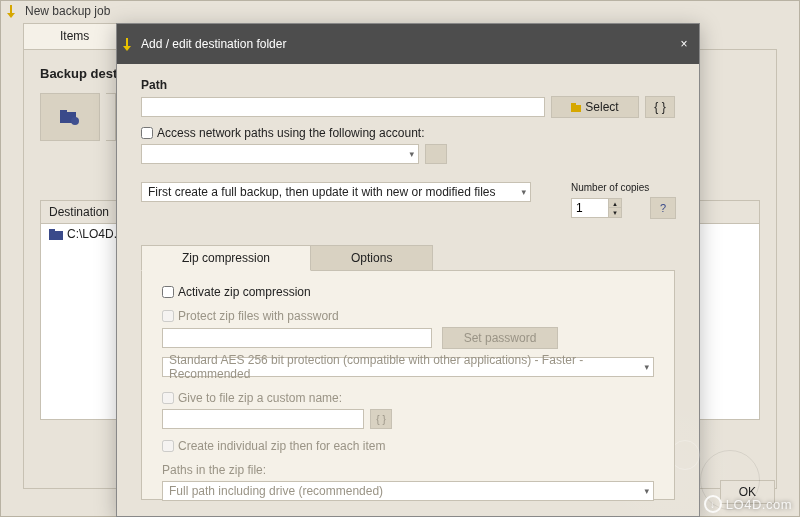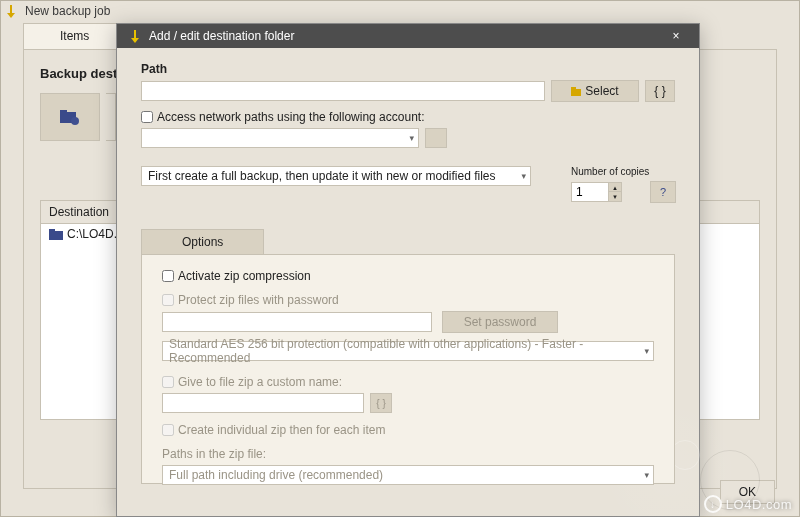--- a/index.html
+++ b/index.html
@@ -68,23 +68,23 @@
   
   .dialog {
     position: absolute; left: 116px; top: 23px; width: 584px; height: 494px;
     background: #e8e3d9;
     border: 1px solid #888;
     box-shadow: 0 4px 20px rgba(0,0,0,.25);
     display: flex; flex-direction: column;
     overflow: hidden;
   }
   .dlg-titlebar {
-    background: #4d4d4d; color: #fff; height: 24px;
+    background: #4d4d4d; color: #fff; height: 40px;
     display: flex; align-items: center; justify-content: space-between;
-    padding: 0 14px; font-size: 12px;
+    padding: 0 6px; font-size: 12px;
   }
   .dlg-titlebar .left { display:flex; align-items:center; gap:4px; }
   .dlg-close { width:18px; height:16px; display:flex; align-items:center; justify-content:center; cursor:default; }
   .dlg-body { padding: 14px 24px 0 24px; flex: 0 0 auto; }
   .lbl { font-weight: bold; font-size: 12px; margin-bottom: 4px; }
   .row { display:flex; align-items:center; gap:6px; }
   .path-input {
     flex:1; height:20px; border:1px solid #c7c1b3; background:#fff; padding:0 4px;
     font-size:12px;
   }
@@ -267,20 +267,21 @@
           </div>
         </div>
       </div>
     </div>
   </div>
 
   <div style="height:26px"></div>
 
   <div class="inner-tabs-wrap">
     <div class="inner-tab-strip">
+      <div class="inner-tab active">Zip compression</div>
       <div class="inner-tab">Options</div>
     </div>
     <div class="inner-panel">
       <div class="chk" style="margin-top:0">
         <input type="checkbox" style="">
         <span>Activate zip compression</span>
       </div>
 
       <div class="chk disabled-text" style="margin-top:10px">
         <input type="checkbox" disabled="" style="">

